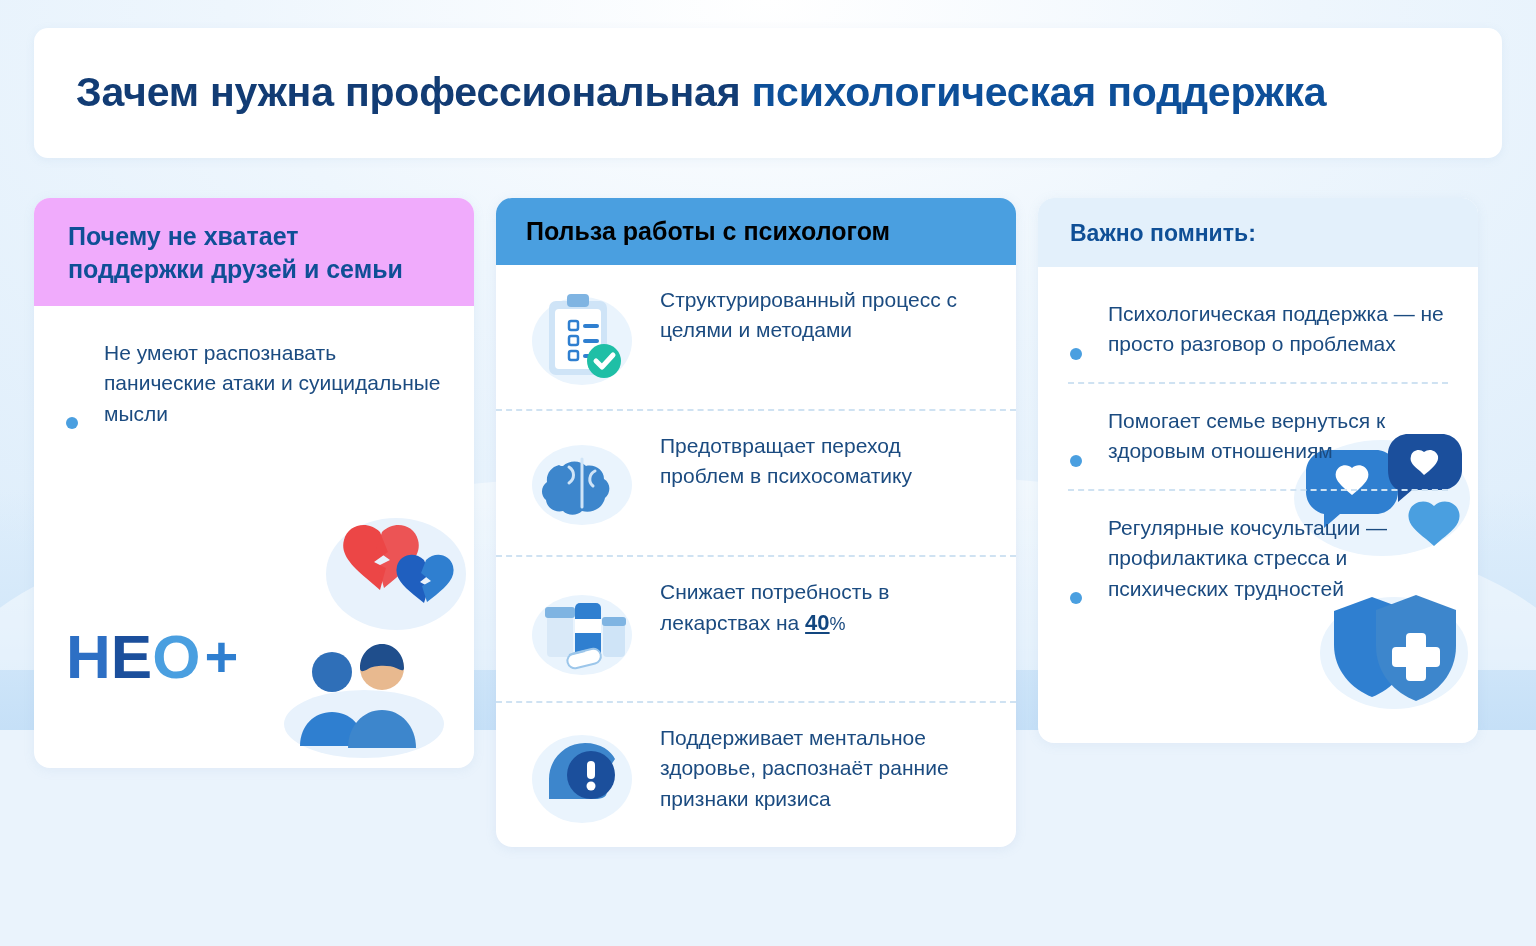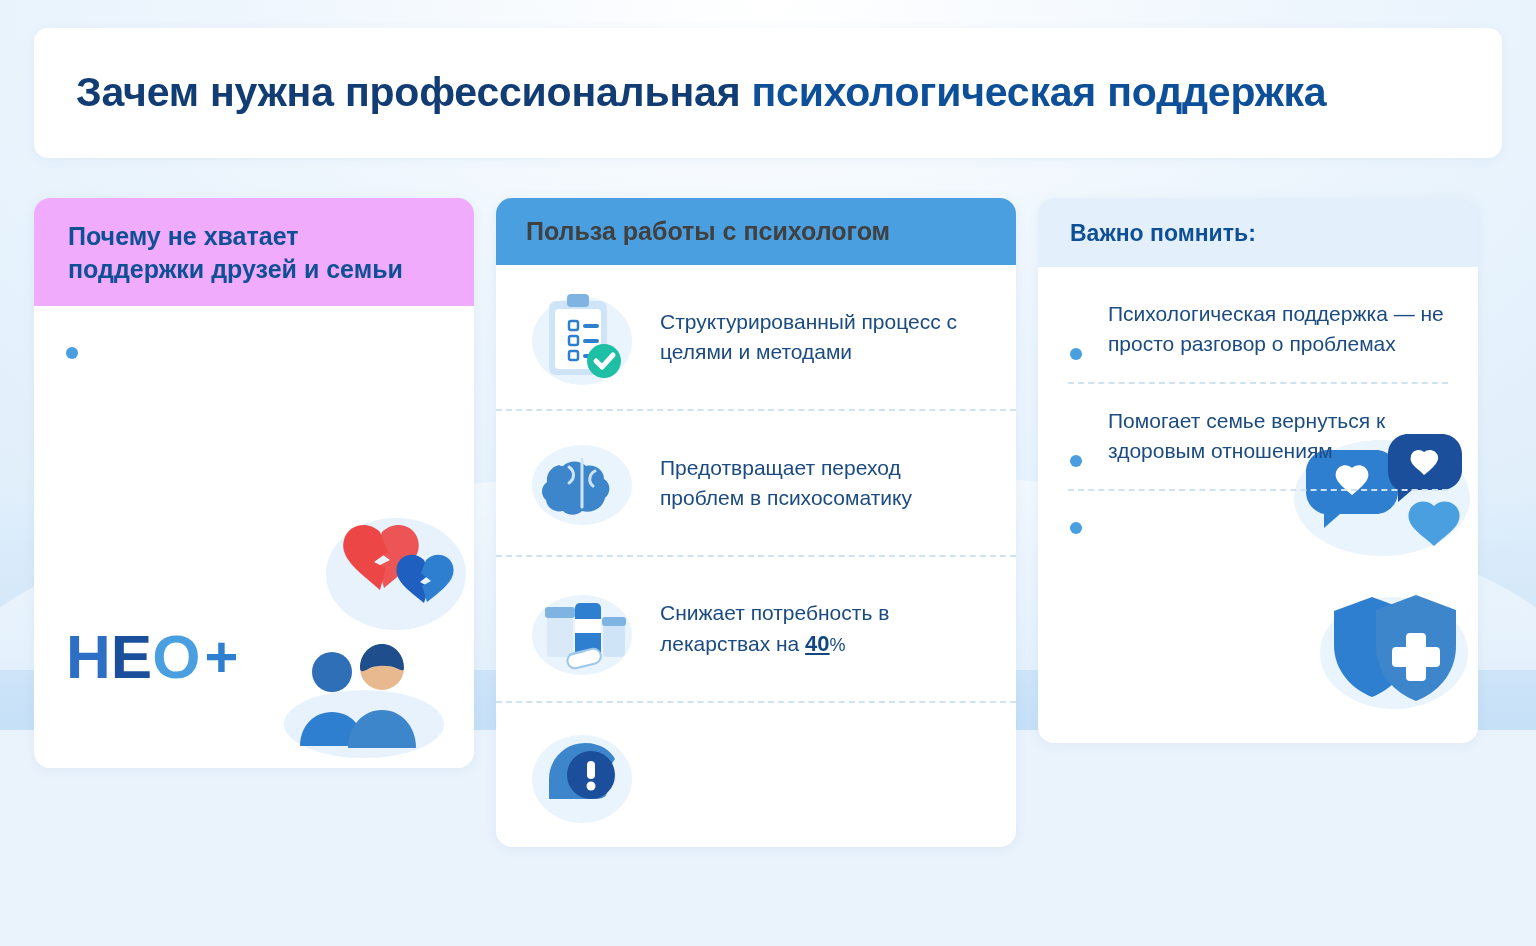--- a/index.html
+++ b/index.html
@@ -109,21 +109,21 @@
     min-height: 640px;
   }
   .col-mid .head {
     background: #4a9fe0;
     padding: 19px 30px;
   }
   .col-mid .head h2 {
     margin: 0;
     font-size: 25px;
     font-weight: bold;
-    color: #404040;
+    color: #000000;
   }
 
   .col-right {
     width: 440px;
     background: #ffffff;
     border-radius: 16px;
     box-shadow: 0 2px 12px rgba(120,160,200,0.10);
     overflow: hidden;
     min-height: 545px;
   }
@@ -163,21 +163,20 @@
   }
   .item-text {
     font-size: 21px;
     line-height: 1.45;
     color: #1b4b80;
   }
 
   
   .mrow {
     display: flex;
-    align-items: center;
     gap: 18px;
     padding: 20px 26px;
   }
   .mrow + .mrow {
     border-top: 2px dashed #cfe2f2;
   }
   .mrow .icon-wrap {
     flex: 0 0 auto;
     width: 120px;
     height: 104px;
@@ -262,20 +261,21 @@
           <path d="M24 118c0-20 14-34 32-34s32 14 32 34z" fill="#2f7fd0"></path>
           <circle cx="106" cy="40" r="22" fill="#e8b98f"></circle>
           <path d="M84 40c0-14 10-24 22-24s22 10 22 24c0 4-4 2-8 0-6-3-22-3-28 1-5 3-8 3-8-1z" fill="#1f4e8c"></path>
           <path d="M72 120c0-22 15-38 34-38s34 16 34 38z" fill="#3d86cc"></path>
         </svg>
       </div>
 
       <div class="list">
         <div class="item">
           <span class="dot"></span>
+          <span class="item-text">Не умеют распознавать панические атаки и суицидальные мысли</span>
         </div>
       </div>
     </div>
 
     <div class="col col-mid">
       <div class="head">
         <h2>Польза работы с психологом</h2>
       </div>
 
       <div>
@@ -331,20 +331,21 @@
         <div class="mrow">
           <div class="icon-wrap">
             <svg width="106" height="104" viewBox="0 0 106 104">
               <ellipse cx="53" cy="56" rx="50" ry="44" fill="#eaf4fd"></ellipse>
               <path d="M20 86V56c0-20 16-36 36-36 16 0 26 8 30 16l-8 12 6 6-6 4v10c0 8-8 8-14 8H20z" fill="#3d86cc"></path>
               <circle cx="62" cy="52" r="24" fill="#1b4f9c"></circle>
               <rect x="58" y="38" width="8" height="18" rx="4" fill="#ffffff"></rect>
               <circle cx="62" cy="63" r="4.5" fill="#ffffff"></circle>
             </svg>
           </div>
+          <div class="mtext">Поддерживает ментальное здоровье, распознаёт ранние признаки кризиса</div>
         </div>
 
       </div>
     </div>
 
     <div class="col col-right">
       <div class="head">
         <h2>Важно помнить:</h2>
       </div>
 
@@ -373,20 +374,21 @@
         <div class="item">
           <span class="dot"></span>
           <span class="item-text">Психологическая поддержка — не просто разговор о проблемах</span>
         </div>
         <div class="item">
           <span class="dot"></span>
           <span class="item-text">Помогает семье вернуться к здоровым отношениям</span>
         </div>
         <div class="item">
           <span class="dot"></span>
+          <span class="item-text">Регулярные кочсультации — профилактика стресса и психических трудностей</span>
         </div>
       </div>
     </div>
 
   </div>
 
   <div class="logo">
     <span class="l1">Н</span>
     <span class="l2">Е</span>
     <span class="l3">О</span>

